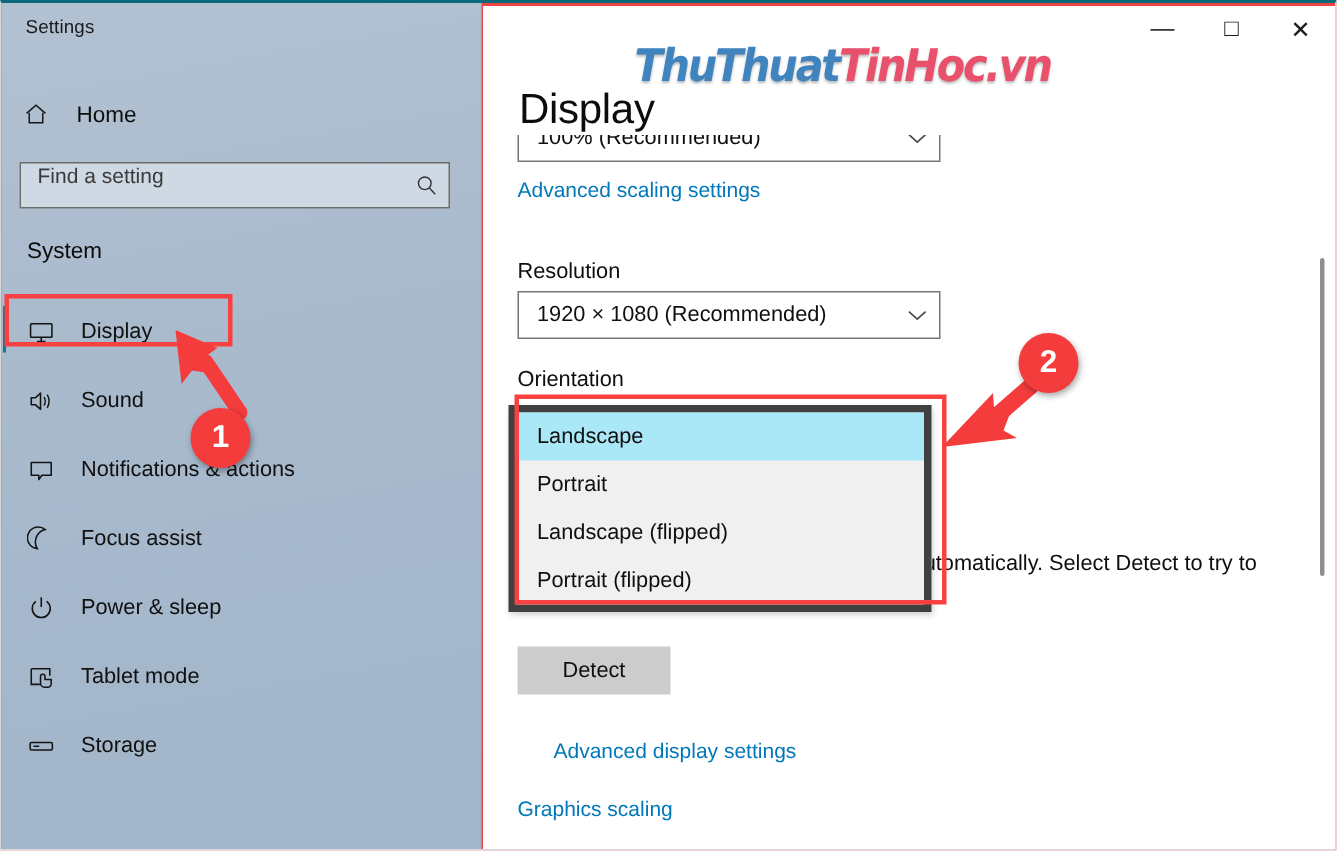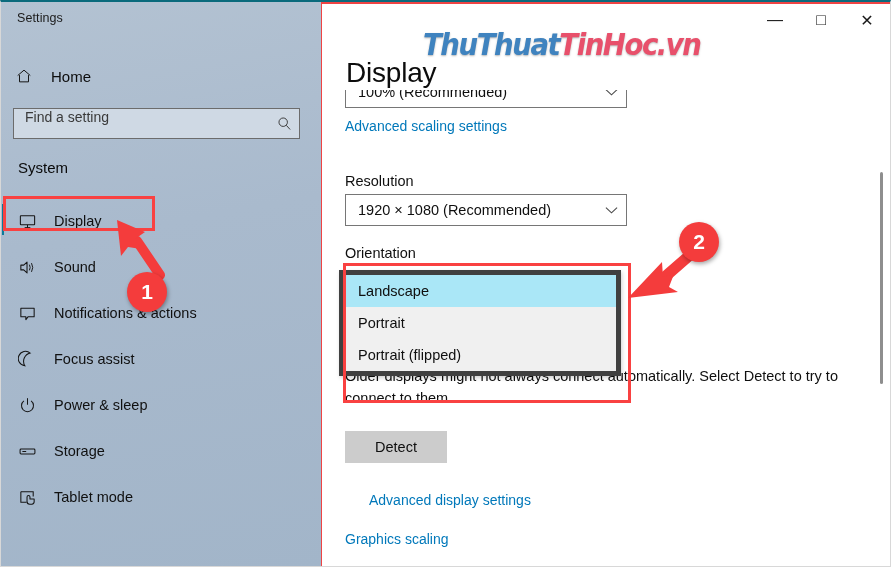--- a/index.html
+++ b/index.html
@@ -392,36 +392,36 @@
             <path d="M6.2 5.2 A6.3 6.3 0 1 0 13.8 5.2" fill="none" stroke="#141414" stroke-width="1.1"></path>
             <line x1="10" y1="2.3" x2="10" y2="9.2" stroke="#141414" stroke-width="1.1"></line>
           </svg>
         </span>
         <span class="nlabel">Power &amp; sleep</span>
       </div>
 
       <div class="nav-item">
         <span class="nicon">
           <svg width="19" height="19" viewBox="0 0 20 20">
-            <rect x="2.2" y="7.4" width="15.6" height="5.2" rx="1" fill="none" stroke="#141414" stroke-width="1.1"></rect>
-            <line x1="4.6" y1="10" x2="8.6" y2="10" stroke="#141414" stroke-width="1.1"></line>
-          </svg>
-        </span>
-        <span class="nlabel">Storage</span>
-      </div>
-
-      <div class="nav-item">
-        <span class="nicon">
-          <svg width="19" height="19" viewBox="0 0 20 20">
             <path d="M3 4 L16 4 L16 9" fill="none" stroke="#141414" stroke-width="1.1"></path>
             <path d="M3 4 L3 15 L9 15" fill="none" stroke="#141414" stroke-width="1.1"></path>
             <path d="M9.5 9.5 L9.5 14.2 A2.8 2.8 0 0 0 12.3 17 L14.6 17 A2.4 2.4 0 0 0 17 14.6 L17 11.6 L12.6 11.6 L12.6 9.5 A1.55 1.55 0 0 0 9.5 9.5 Z" fill="none" stroke="#141414" stroke-width="1.1" stroke-linejoin="round"></path>
           </svg>
         </span>
         <span class="nlabel">Tablet mode</span>
+      </div>
+
+      <div class="nav-item">
+        <span class="nicon">
+          <svg width="19" height="19" viewBox="0 0 20 20">
+            <rect x="2.2" y="7.4" width="15.6" height="5.2" rx="1" fill="none" stroke="#141414" stroke-width="1.1"></rect>
+            <line x1="4.6" y1="10" x2="8.6" y2="10" stroke="#141414" stroke-width="1.1"></line>
+          </svg>
+        </span>
+        <span class="nlabel">Storage</span>
       </div>
 
 
     </div>
   </div>
 
   <div id="main">
 
     <div id="titlebar-controls">
       <div class="wbtn">
@@ -471,20 +471,21 @@
 
       <button id="detect-button">Detect</button>
 
       <div class="link" id="link-advanced-display">Advanced display settings</div>
 
       <div class="link" id="link-graphics">Graphics scaling</div>
 
       <div id="orientation-list">
         <div class="opt sel">Landscape</div>
         <div class="opt">Portrait</div>
+        <div class="opt">Landscape (flipped)</div>
         <div class="opt">Portrait (flipped)</div>
       </div>
 
     </div>
 
     <div id="scrollbar-track">
       <div id="scrollbar-thumb"></div>
     </div>
 
   </div>

